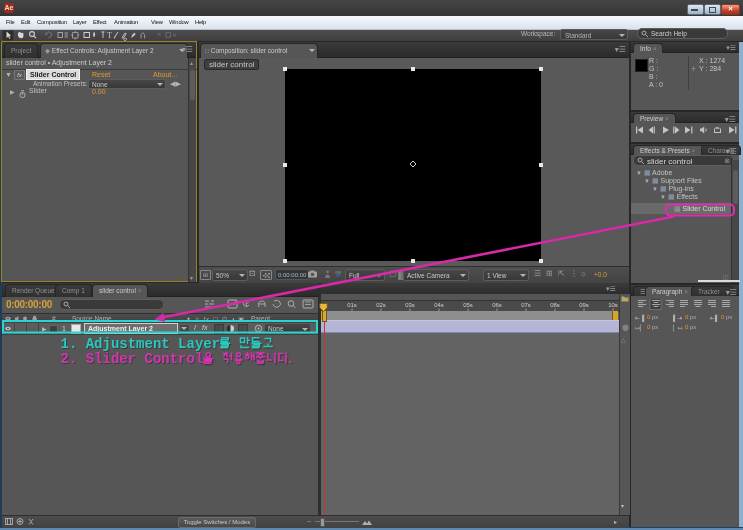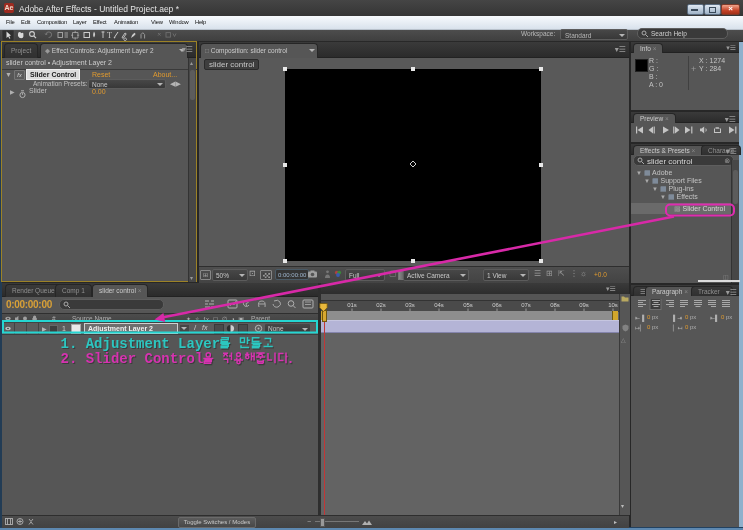--- a/index.html
+++ b/index.html
@@ -17,21 +17,20 @@
  border-radius:2px;color:#c8c8c8;font-size:6.5px;line-height:9px;white-space:nowrap;}
 .dd{font-size:6.5px;}
 .dd .ar{position:absolute;right:2px;top:50%;margin-top:-1px;width:0;height:0;
  border-left:3px solid transparent;border-right:3px solid transparent;border-top:3px solid #b5b5b5;}
 .ic{position:absolute;color:#b0b0b0;font-size:8px;line-height:8px;}
 </style></head>
 <body>
 
 <div class="abs" id="titlebar" style="left:0;top:0;width:743px;height:16px;background:linear-gradient(#454545,#353535);">
  <div class="abs" style="left:4px;top:3px;width:10px;height:10px;background:#9e2b20;border-radius:2px;color:#f0d8c8;font-size:7px;line-height:10px;text-align:center;font-weight:bold;">Ae</div>
- <div class="abs" style="left:19px;top:4px;font-size:8.5px;color:#e4e4e4;white-space:nowrap;">Adobe After Effects - Untitled Project.aep *</div>
  <div class="abs" style="left:687px;top:4px;width:15px;height:9px;background:linear-gradient(#dfe8f2,#9fb2c6);border:1px solid #5a6b7e;border-radius:2px;">
    <div class="abs" style="left:3px;top:4px;width:7px;height:2px;background:#3a4a5a;"></div>
     </div>
  <div class="abs" style="left:704px;top:4px;width:15px;height:9px;background:linear-gradient(#dfe8f2,#9fb2c6);border:1px solid #5a6b7e;border-radius:2px;">
    <div class="abs" style="left:4px;top:2px;width:5px;height:4px;border:1px solid #3a4a5a;"></div>
     </div>
  <div class="abs" style="left:721px;top:4px;width:17px;height:9px;background:linear-gradient(#f0a38a,#c54328 60%,#a33018);border:1px solid #7e3a2a;border-radius:2px;color:#fff;font-size:8px;line-height:8px;text-align:center;font-weight:bold;">×</div>
 </div>
 <div class="abs" id="menubar" style="left:0;top:16px;width:743px;height:13px;background:linear-gradient(#f7fafd,#d9e2ec);border-bottom:1px solid #b9c2cc;font-size:5.8px;letter-spacing:-0.2px;color:#101010;">
  <span class="abs" style="left:6px;top:3px;">File</span>

